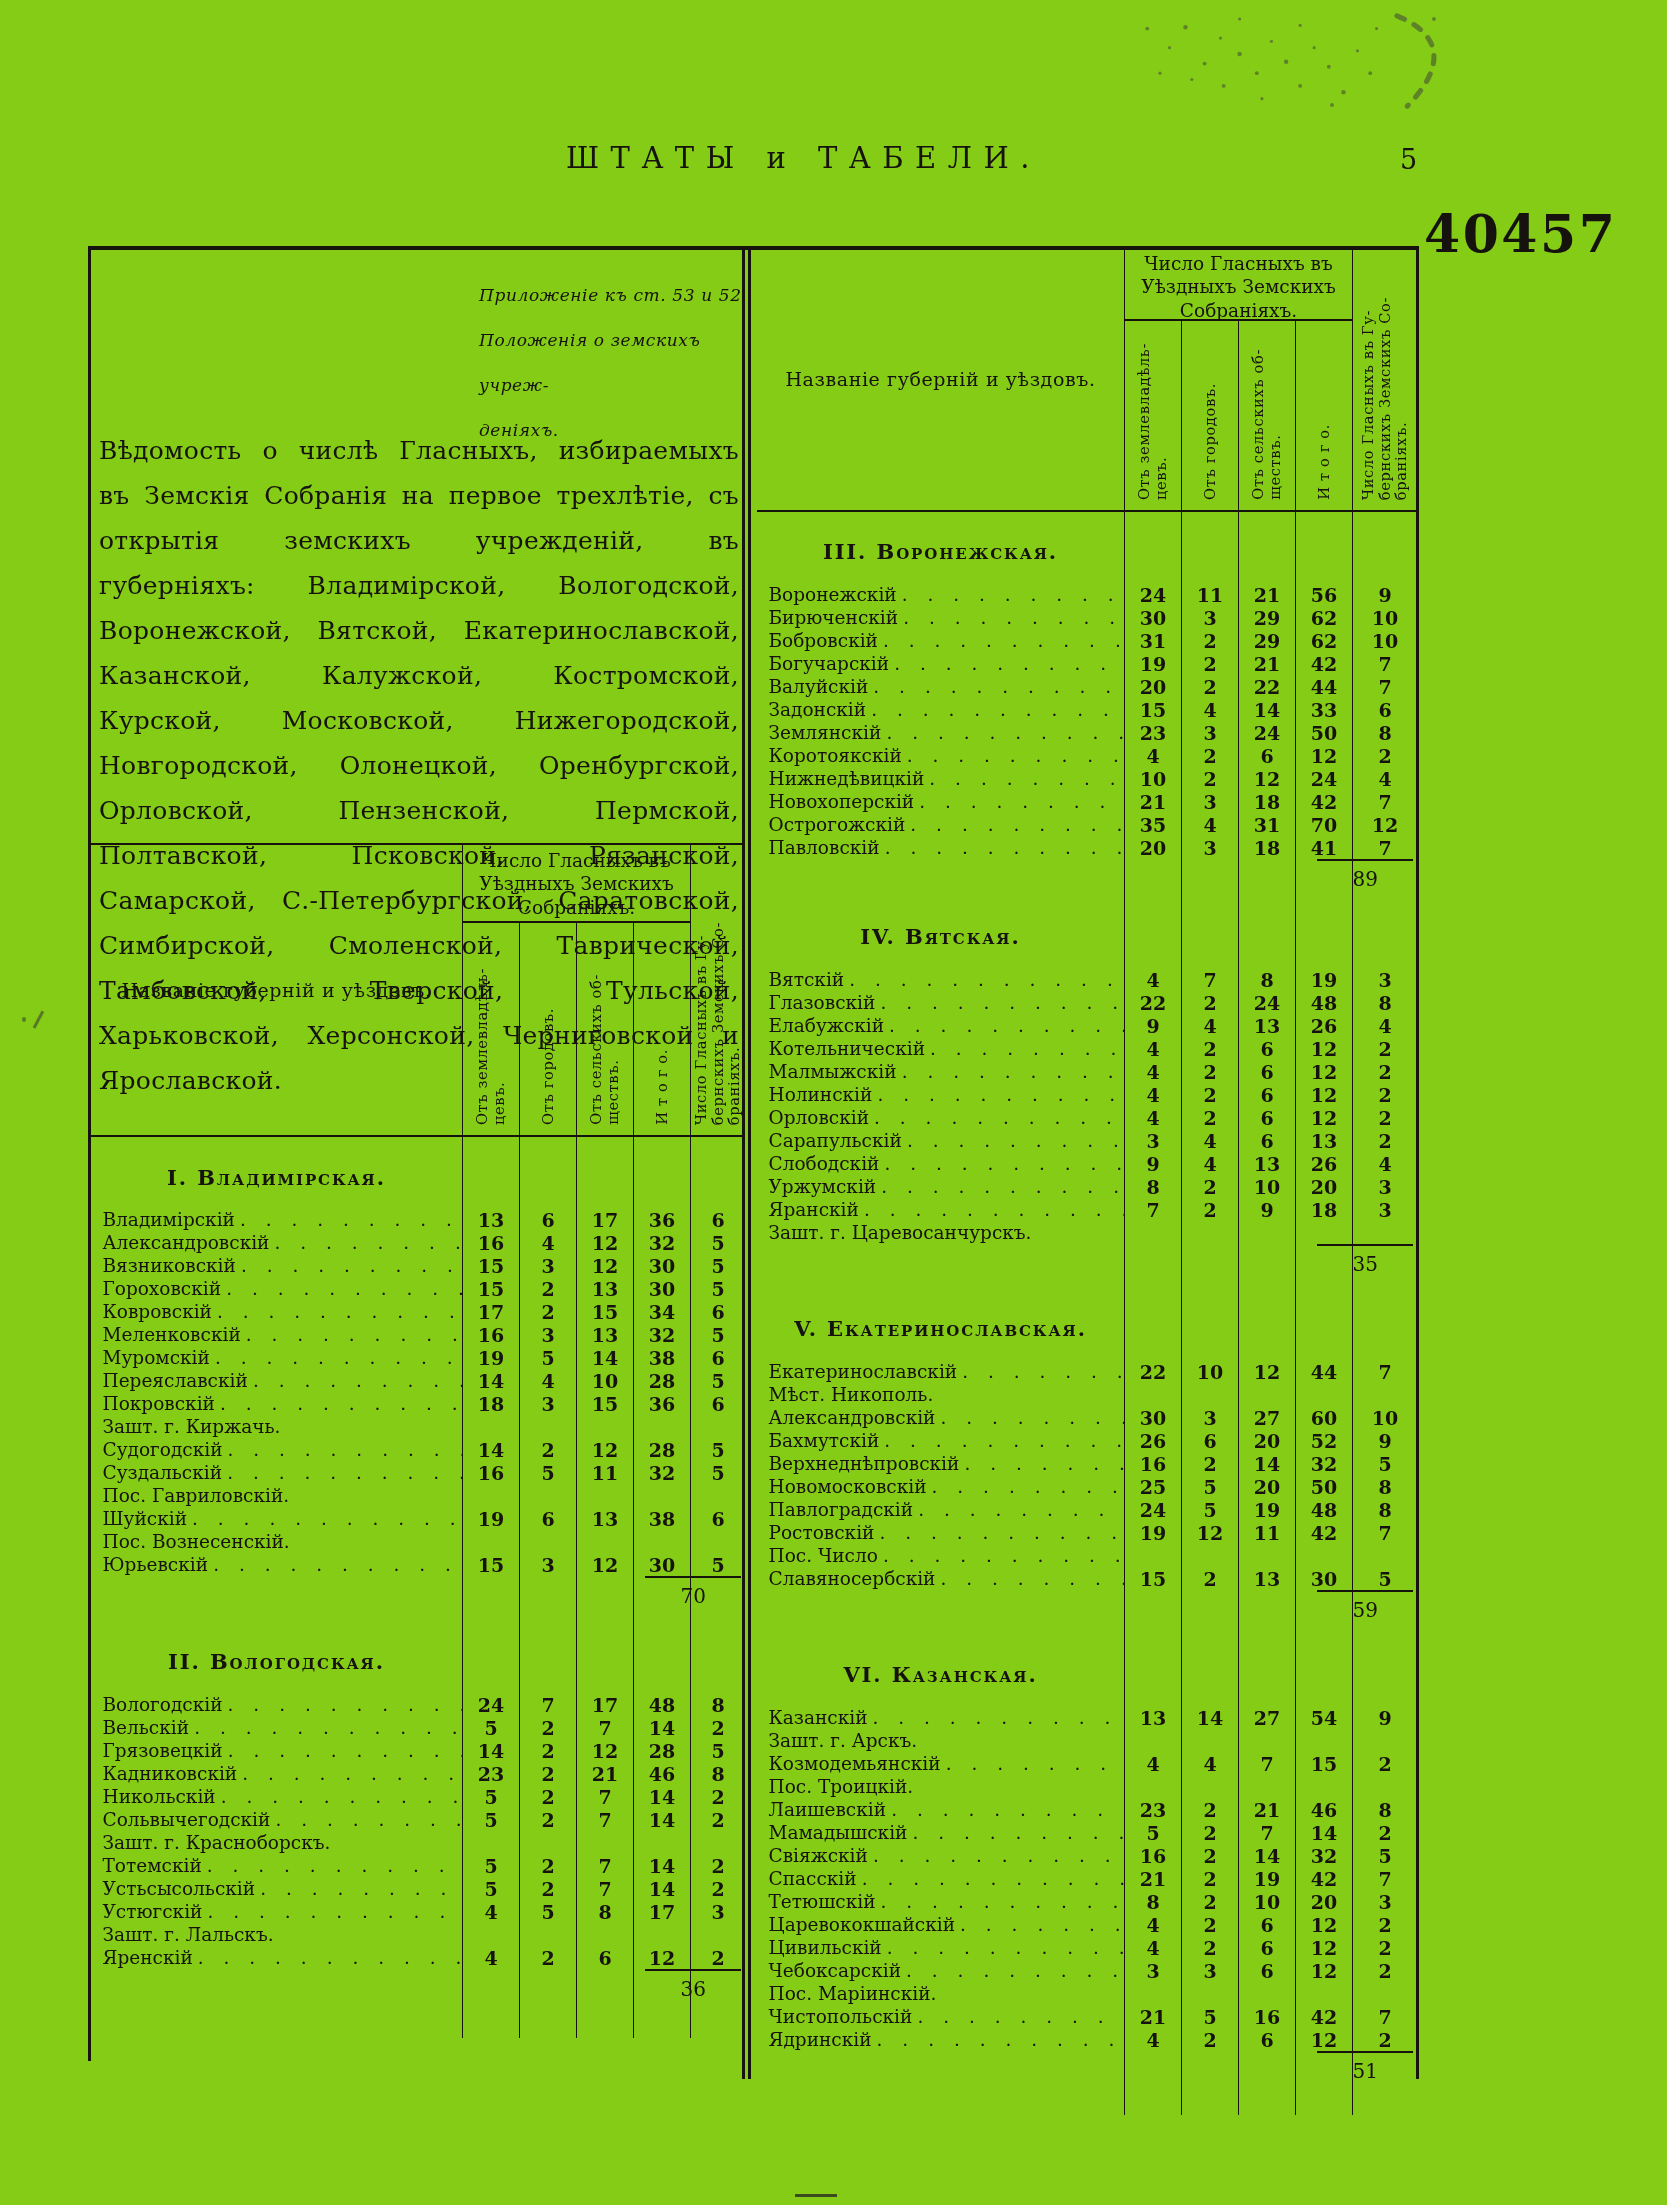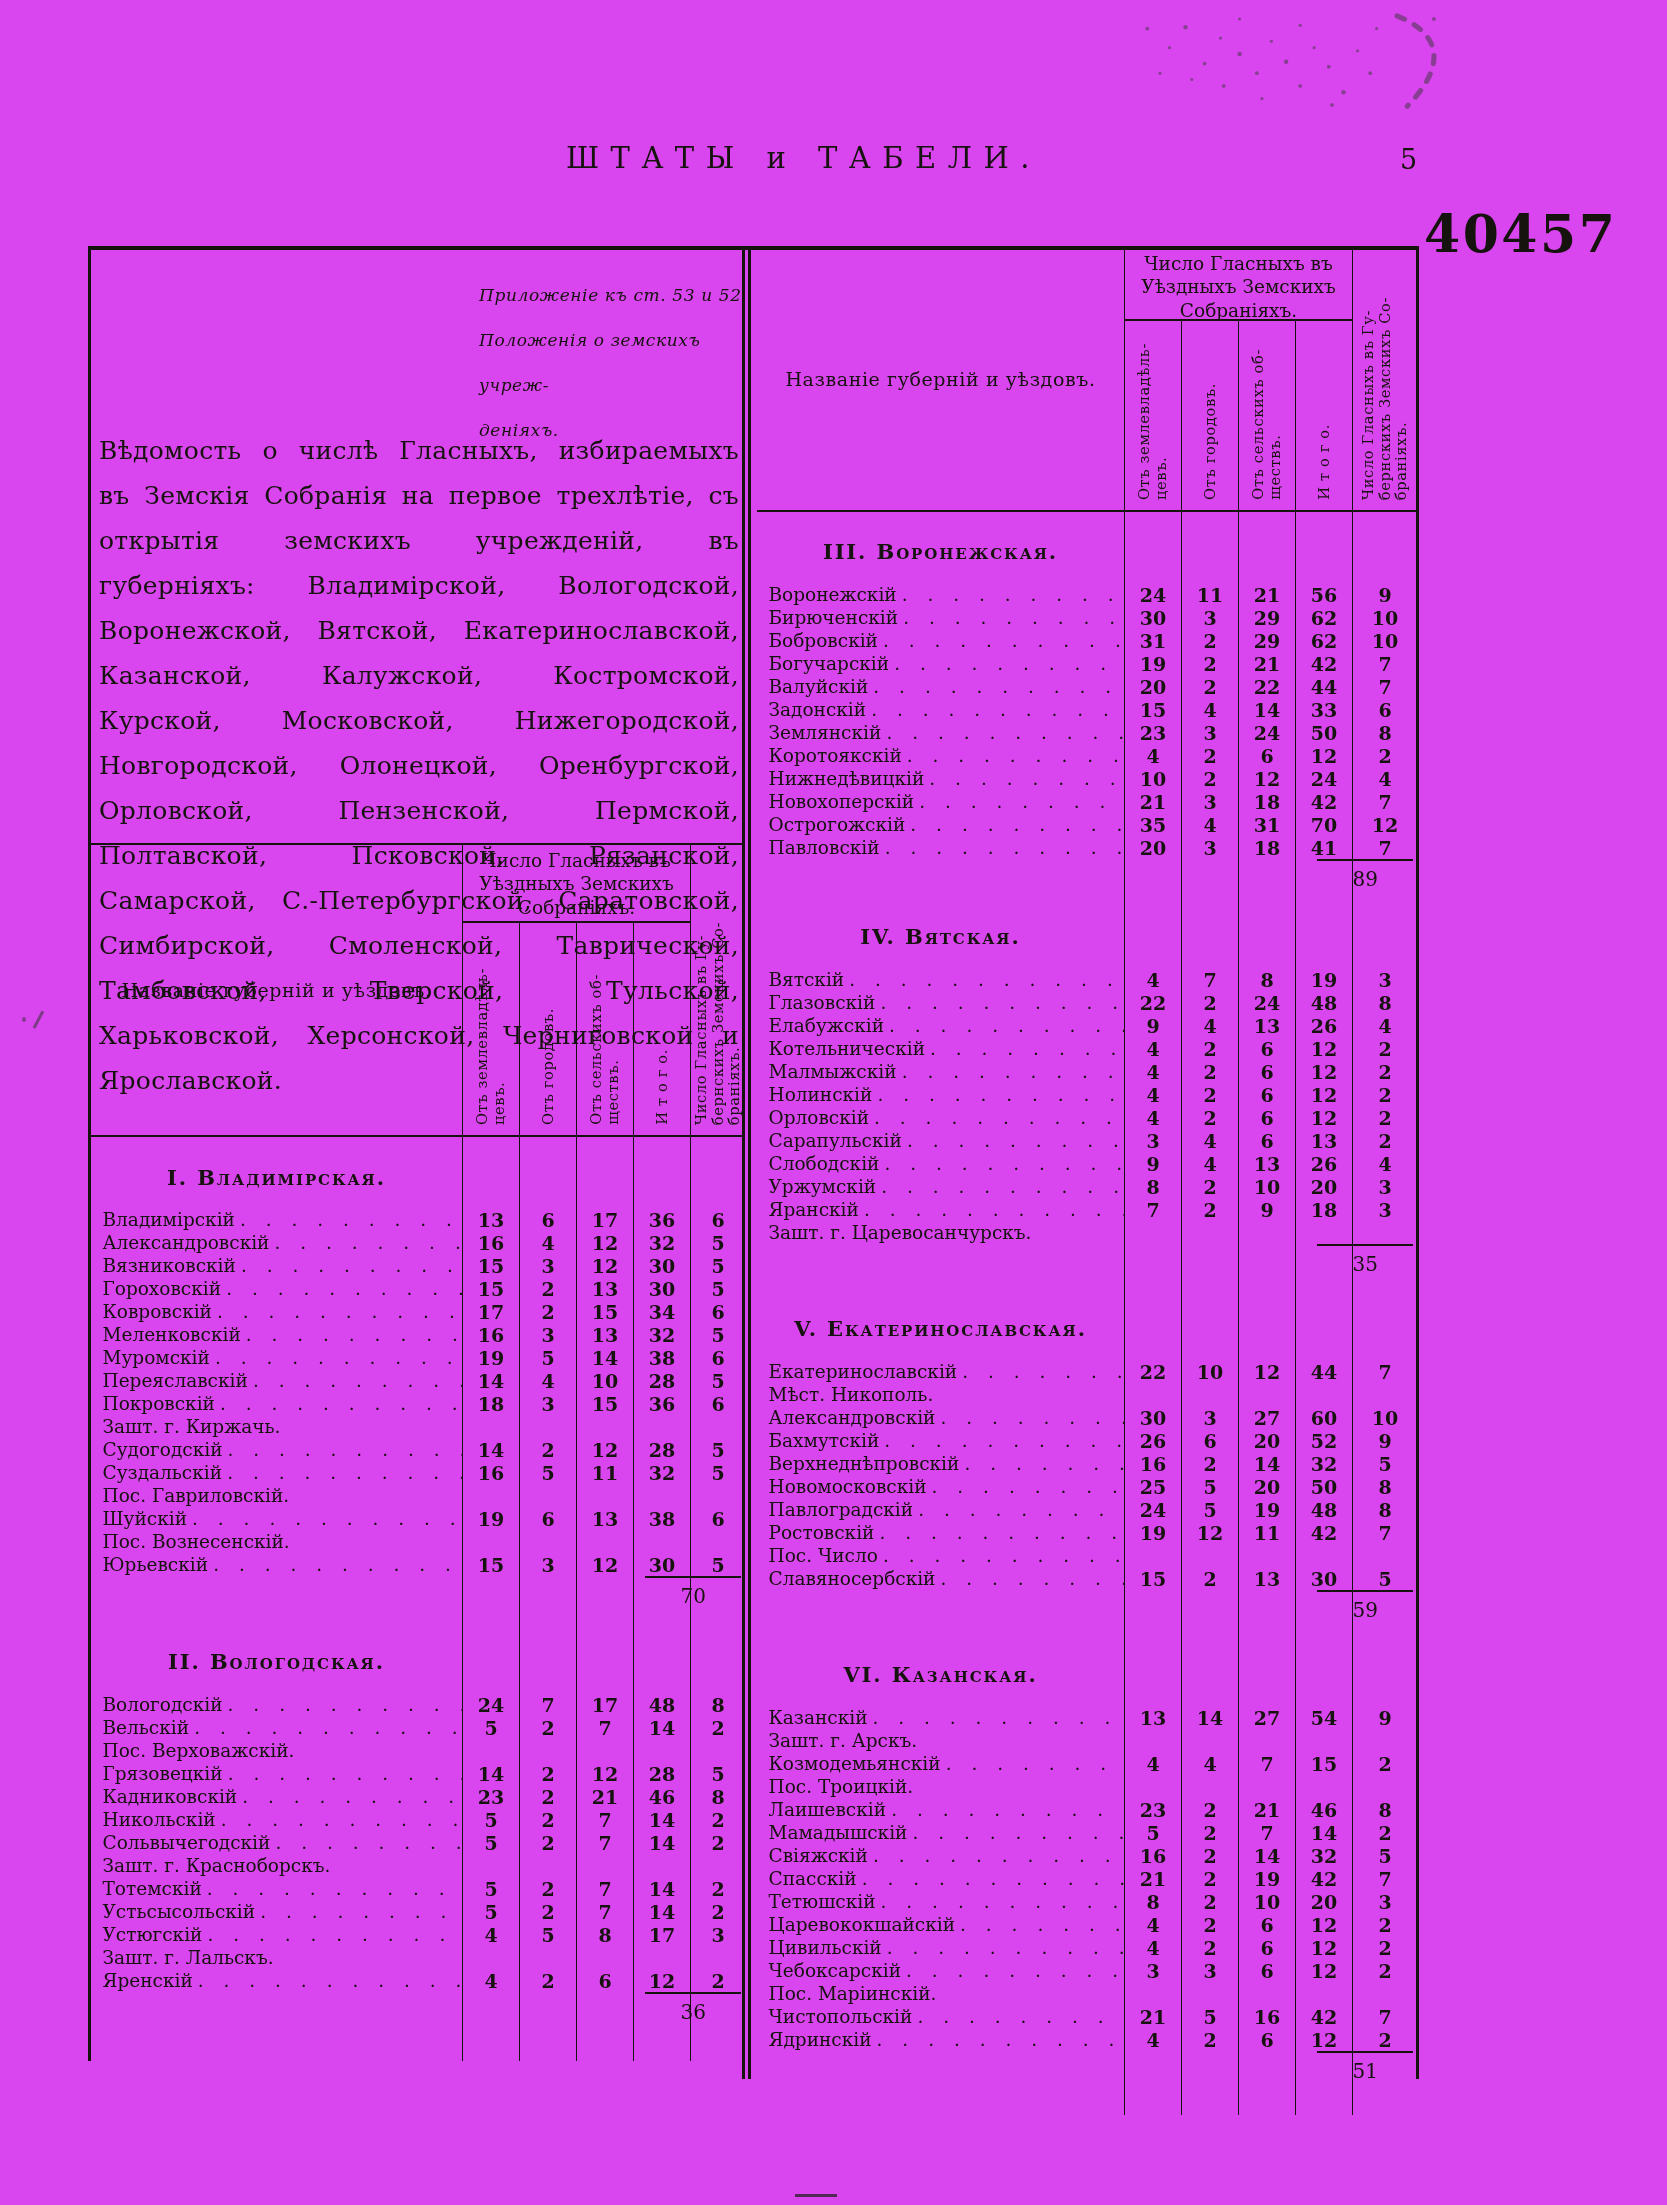--- a/index.html
+++ b/index.html
@@ -1,16 +1,16 @@
 <!DOCTYPE html>
 <html style="font-size:10.2px"><head>
 <meta charset="utf-8">
 <style>
   html,body{margin:0;padding:0;background:#d8d5cd;}
-  .page{position:relative;width:1667px;height:2205px;background:#d946ef;
+  .page{position:relative;width:1667px;height:2205px;background:#84cc16;
         font-family:"DejaVu Serif",serif;color:#16120d;overflow:hidden;}
 
   
   .runhead{position:absolute;left:523px;top:141px;width:561px;text-align:center;
            font-size:29px;letter-spacing:11.5px;white-space:nowrap;}
   .pagenum{position:absolute;left:1400px;top:144px;font-size:27px;}
   .lawnum{position:absolute;left:1424px;top:203px;font-size:52px;font-weight:700;letter-spacing:2.5px;}
 
   
   .rule{position:absolute;background:#16120d;}
@@ -368,30 +368,20 @@
           <div class="dots">. . . . . . . . . . . . . . . . . . </div>
         </div>
         <div class="cnum">5</div>
         <div class="cnum">2</div>
         <div class="cnum">7</div>
         <div class="cnum">14</div>
         <div class="cg">2</div>
       </div>
       <div class="grow trow">
         <div class="cn">
-          <div>Пос. Верховажскій.</div>
-        </div>
-        <div class="cnum"></div>
-        <div class="cnum"></div>
-        <div class="cnum"></div>
-        <div class="cnum"></div>
-        <div class="cg"></div>
-      </div>
-      <div class="grow trow">
-        <div class="cn">
           <div>Грязовецкій</div>
           <div class="dots">. . . . . . . . . . . . . . . . . . </div>
         </div>
         <div class="cnum">14</div>
         <div class="cnum">2</div>
         <div class="cnum">12</div>
         <div class="cnum">28</div>
         <div class="cg">5</div>
       </div>
       <div class="grow trow">

